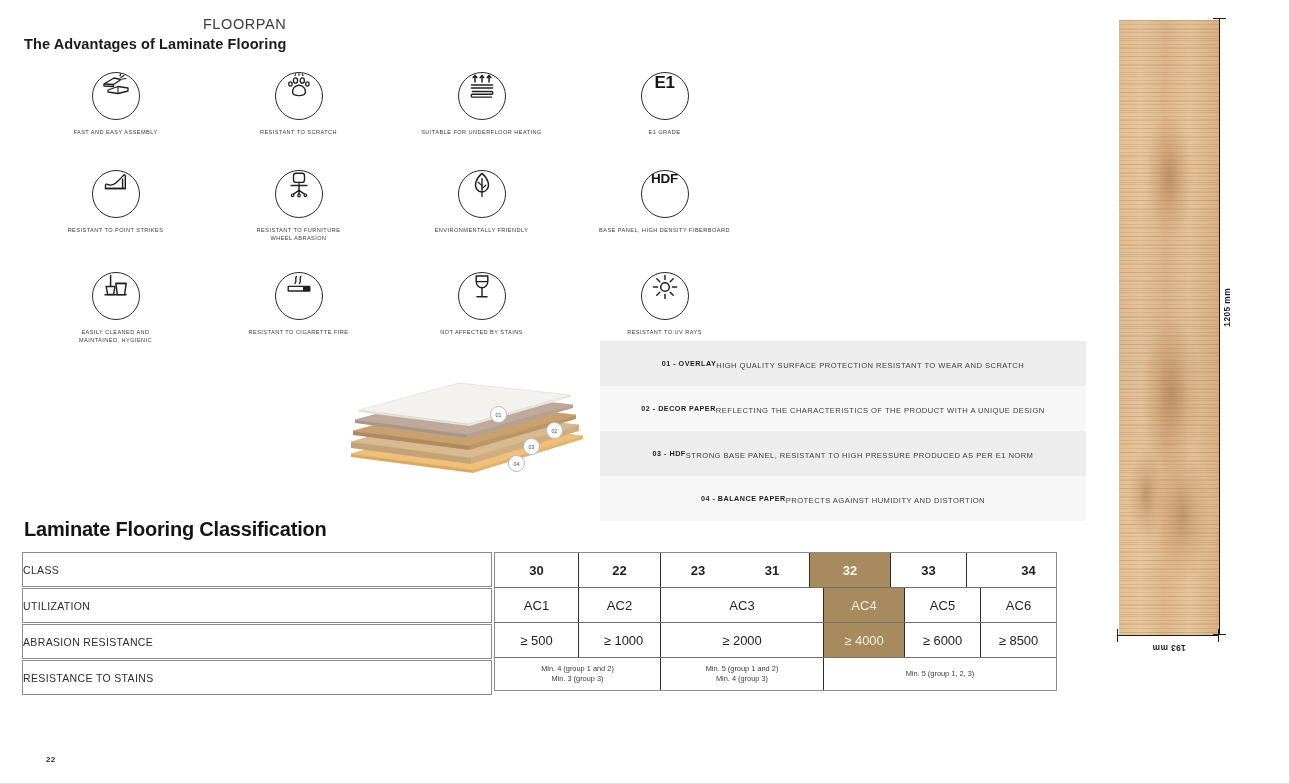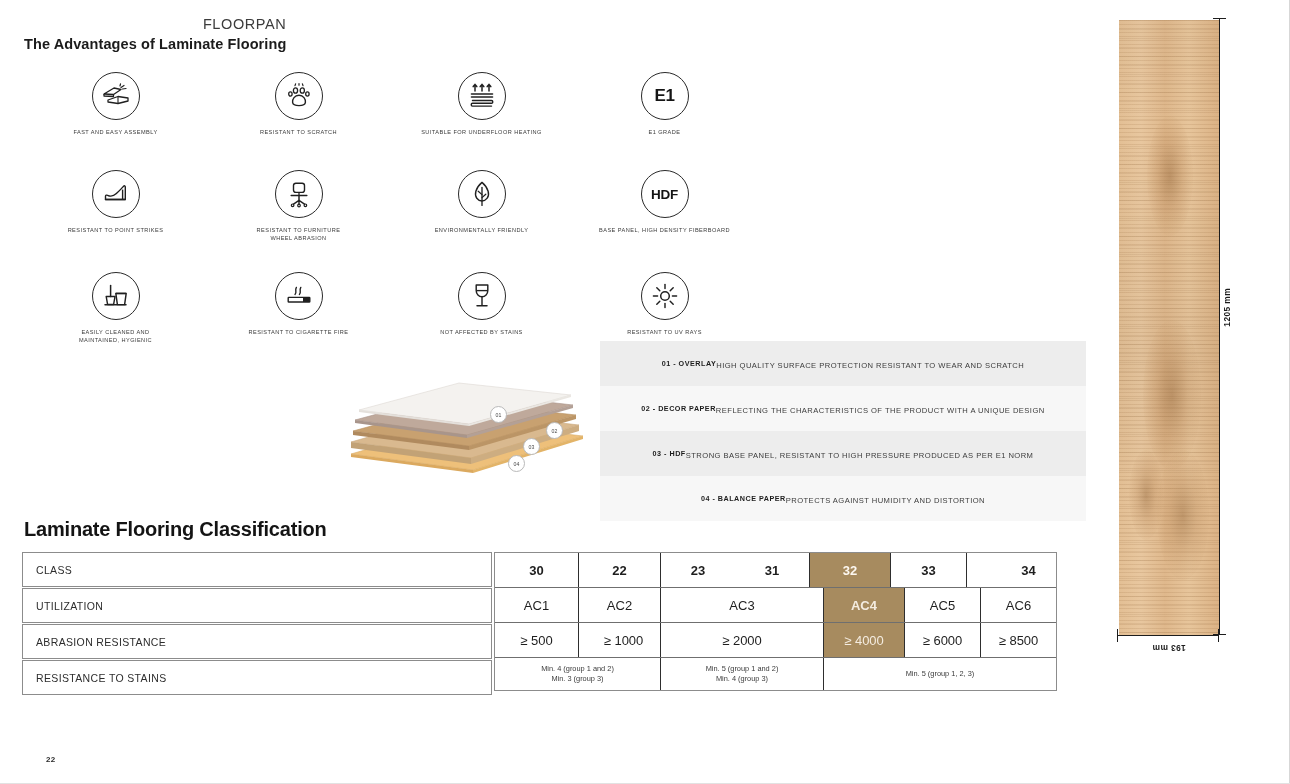--- a/index.html
+++ b/index.html
@@ -24,21 +24,21 @@
   
   .features{position:absolute;left:24px;top:72px;width:1060px;}
   .frow{display:flex;}
   .fcell{width:183px;display:flex;flex-direction:column;align-items:center;}
   .fcell.r1{height:88px;}
   .fcell.r2{height:94px;}
   .fcell.r3{height:92px;}
   .circle{
     width:48px;height:48px;border-radius:50%;
     border:1.4px solid #2a2a2a;
-    display:flex;align-items:center;justify-content:center;
+    display:flex;align-items:flex-start;justify-content:center;
     box-sizing:border-box;
   }
   .circle svg{display:block;}
   .flabel{
     margin-top:9px;text-align:center;
     font-size:5.6px;letter-spacing:.45px;color:#3a3a3a;
     line-height:7.6px;text-transform:uppercase;white-space:pre-line;
     font-weight:400;
   }
   .badge-text{font-size:17px;font-weight:800;letter-spacing:-.3px;color:#151515;}
@@ -62,21 +62,21 @@
     font-size:5.2px;color:#4a4a4a;letter-spacing:.2px;
   }
 
   
   .cls-title{position:absolute;left:24px;top:518px;font-size:20px;font-weight:700;color:#141414;letter-spacing:-.2px;}
   .label-tbl{position:absolute;left:22px;top:552px;width:470px;}
   .label-tbl .lcell{
     height:35px;box-sizing:border-box;
     border:1px solid #8c8c8c;
     display:flex;align-items:center;
-    padding-left:13px;
+    padding-left:0;
     font-size:10.5px;letter-spacing:.35px;color:#2d2d2d;
     text-transform:uppercase;background:#fff;
   }
   .label-tbl .lcell + .lcell{margin-top:1px;}
 
   .grid-tbl{position:absolute;left:494px;top:552px;border:1px solid #8c8c8c;box-sizing:border-box;background:#fff;}
   .grid-tbl .grow{display:flex;}
   .grid-tbl .grow + .grow{border-top:1px solid #6f6f6f;}
   .gc{
     box-sizing:border-box;
@@ -383,21 +383,21 @@
       </div>
       <div class="gc b hl" style="width:81px;">32</div>
       <div class="gc b" style="width:76px;">33</div>
       <div class="gc b" style="width:76px;padding-left:48px;">34</div>
     </div>
 
     <div class="grow">
       <div class="gc" style="width:83px;">AC1</div>
       <div class="gc" style="width:82px;">AC2</div>
       <div class="gc" style="width:163px;">AC3</div>
-      <div class="gc hl" style="width:81px;font-weight:bold;">AC4</div>
+      <div class="gc hl" style="width:81px;">AC4</div>
       <div class="gc" style="width:76px;">AC5</div>
       <div class="gc" style="width:76px;">AC6</div>
     </div>
 
     <div class="grow">
       <div class="gc" style="width:83px;">≥ 500</div>
       <div class="gc" style="width:82px;padding-left:8px;">≥ 1000</div>
       <div class="gc" style="width:163px;">≥ 2000</div>
       <div class="gc hl" style="width:81px;">≥ 4000</div>
       <div class="gc" style="width:76px;">≥ 6000</div>

